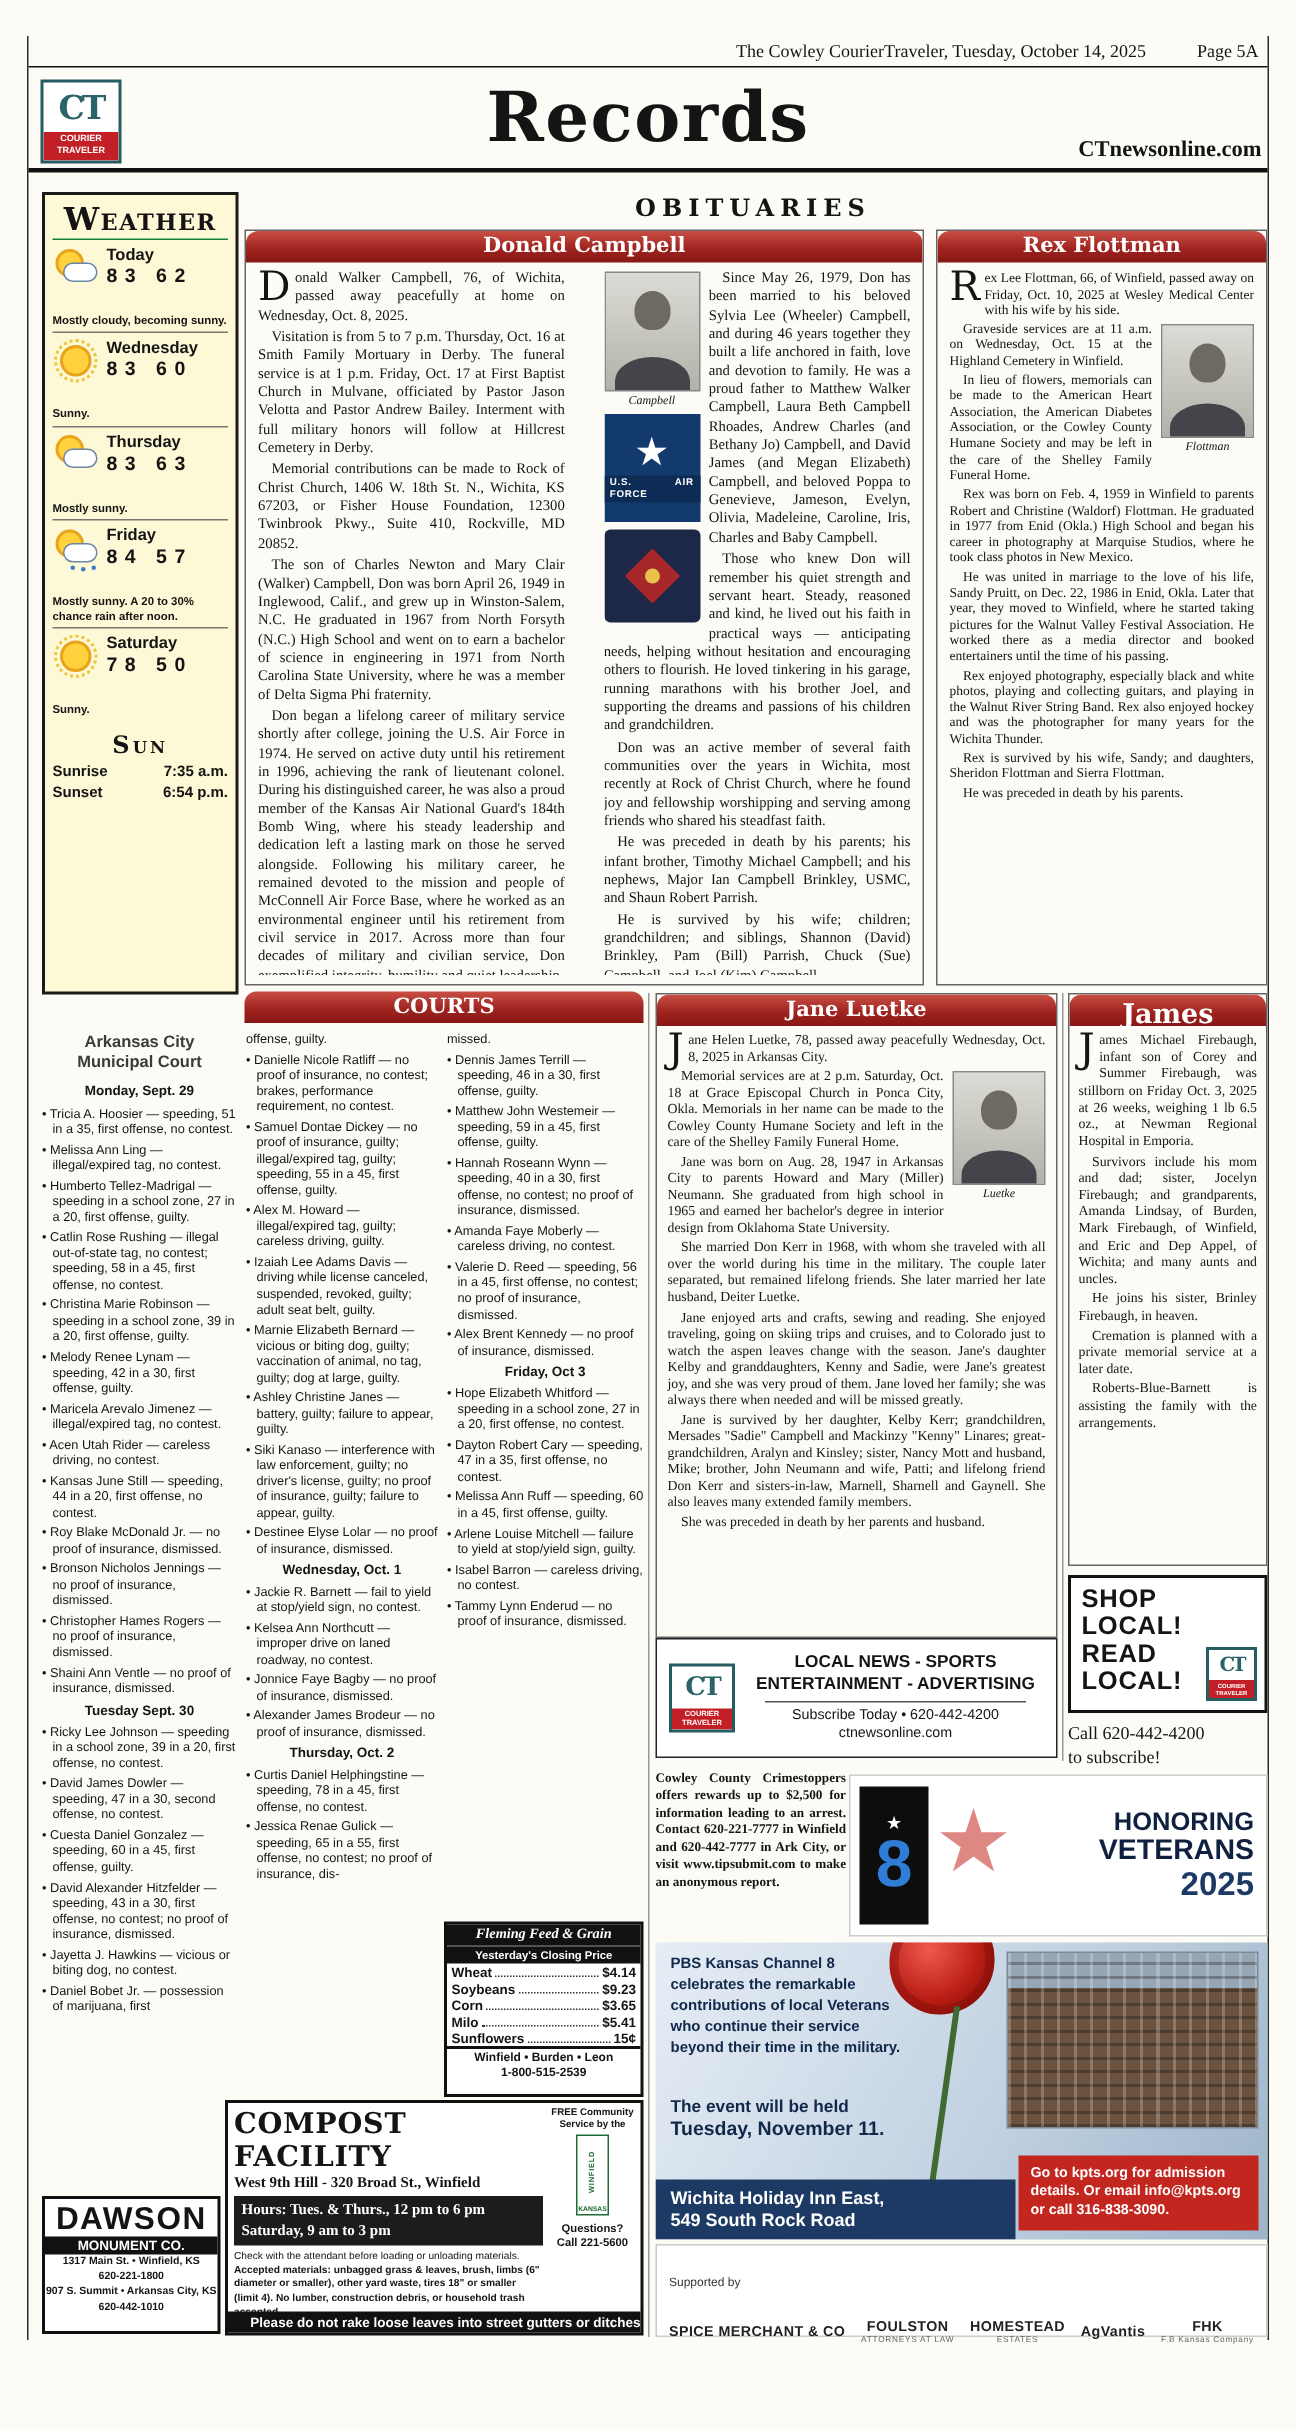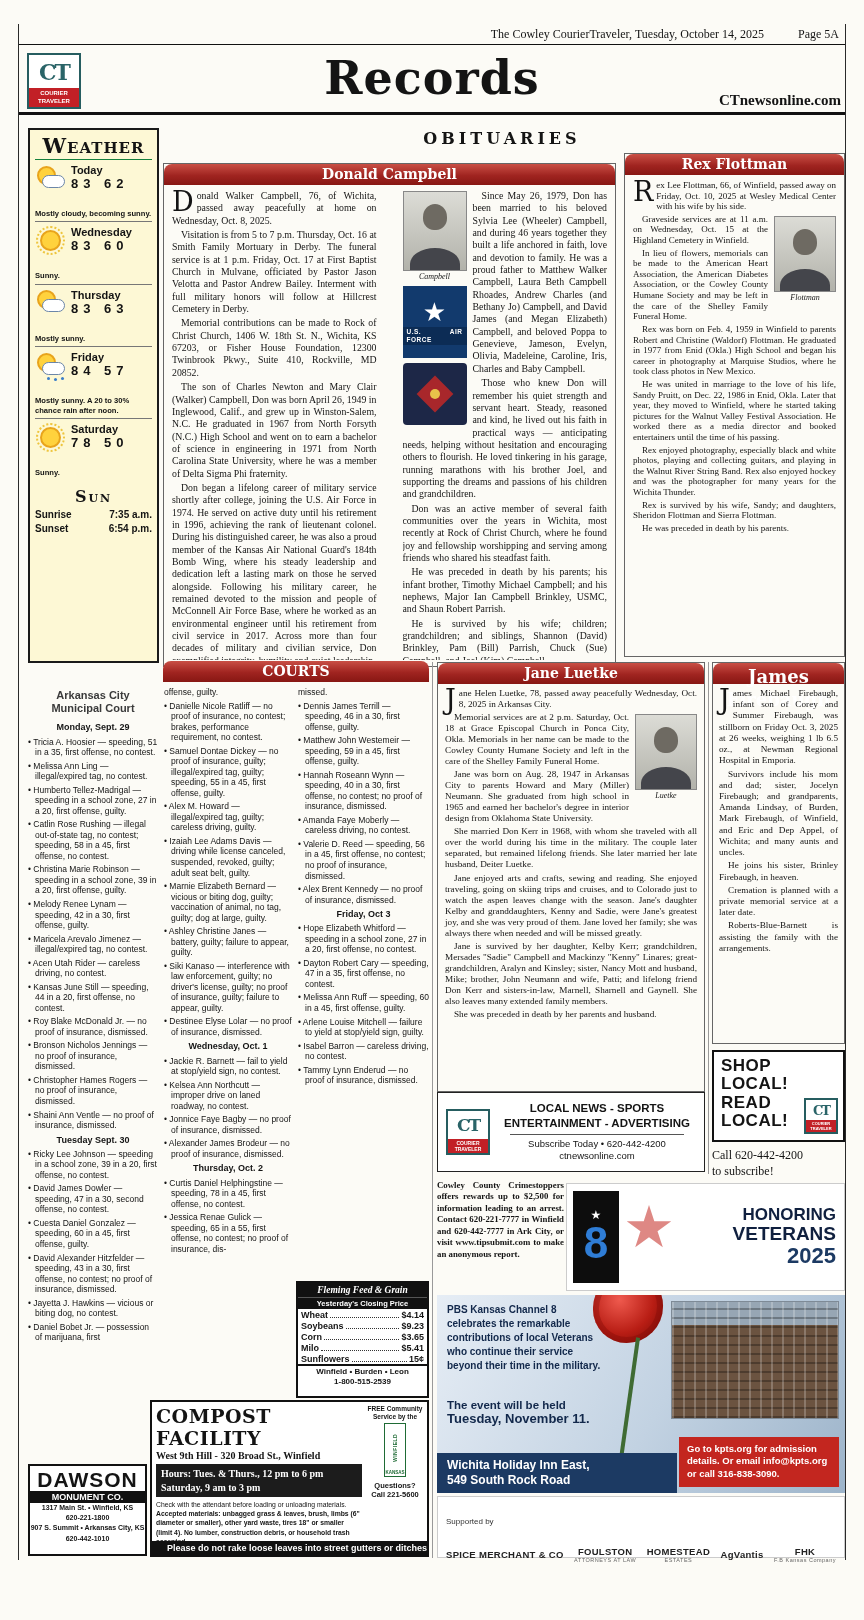--- a/index.html
+++ b/index.html
@@ -53,21 +53,21 @@
   #obit-head{left:160px;right:20px;top:129px;text-align:center;font-family:"DejaVu Serif",serif;
     font-weight:bold;font-size:16px;letter-spacing:4px;}
   .sec-bar{background:linear-gradient(180deg,#c94f45 0%,#a02420 55%,#871713 100%);color:#fff;text-align:center;
     font-family:"DejaVu Serif",serif;font-weight:bold;border-radius:8px 8px 0 0;}
   .obit-box{border:1px solid #666;background:#fcfbf6;overflow:hidden;}
   .obit-box .sec-bar{font-size:14px;line-height:21px;height:21px;}
   .obit-body{padding:5px 8px;text-align:justify;overflow:hidden;}
   .obit-p{text-indent:9px;margin-bottom:2px;}
   .intro{text-indent:0;}
   .intro::first-letter{float:left;font-family:"DejaVu Serif",serif;font-size:27px;line-height:22px;padding:1px 3px 0 0;}
-  #donald{left:163px;top:153px;width:453px;height:504px;margin-top:10px;}
+  #donald{left:163px;top:153px;width:453px;height:504px;}
   #donald .obit-body{display:flex;gap:26px;align-items:flex-end;}
   #donald .ocol{flex:1;font-size:9.8px;line-height:1.26;height:470px;overflow:hidden;}
   #rex{left:624px;top:153px;width:221px;height:504px;}
   #rex .obit-body{font-size:9px;line-height:1.18;height:477px;}
   .img-stack{float:left;width:64px;margin:1px 6px 2px 0;}
   .portrait{width:100%;height:80px;background:linear-gradient(#dcdcd6,#b2b2aa);border:1px solid #888;position:relative;overflow:hidden;}
   .portrait::before{content:"";position:absolute;left:50%;top:12px;width:24px;height:26px;margin-left:-12px;border-radius:50% 50% 45% 45%;background:#6e6a62;}
   .portrait::after{content:"";position:absolute;left:50%;bottom:-10px;width:50px;height:32px;margin-left:-25px;border-radius:50% 50% 0 0;background:#44454b;}
   .img-caption{font-style:italic;font-size:8px;text-align:center;margin:1px 0 4px;}
   .usaf{width:64px;height:72px;background:#123a6d;display:flex;flex-direction:column;align-items:center;justify-content:center;gap:2px;margin-bottom:5px;}

